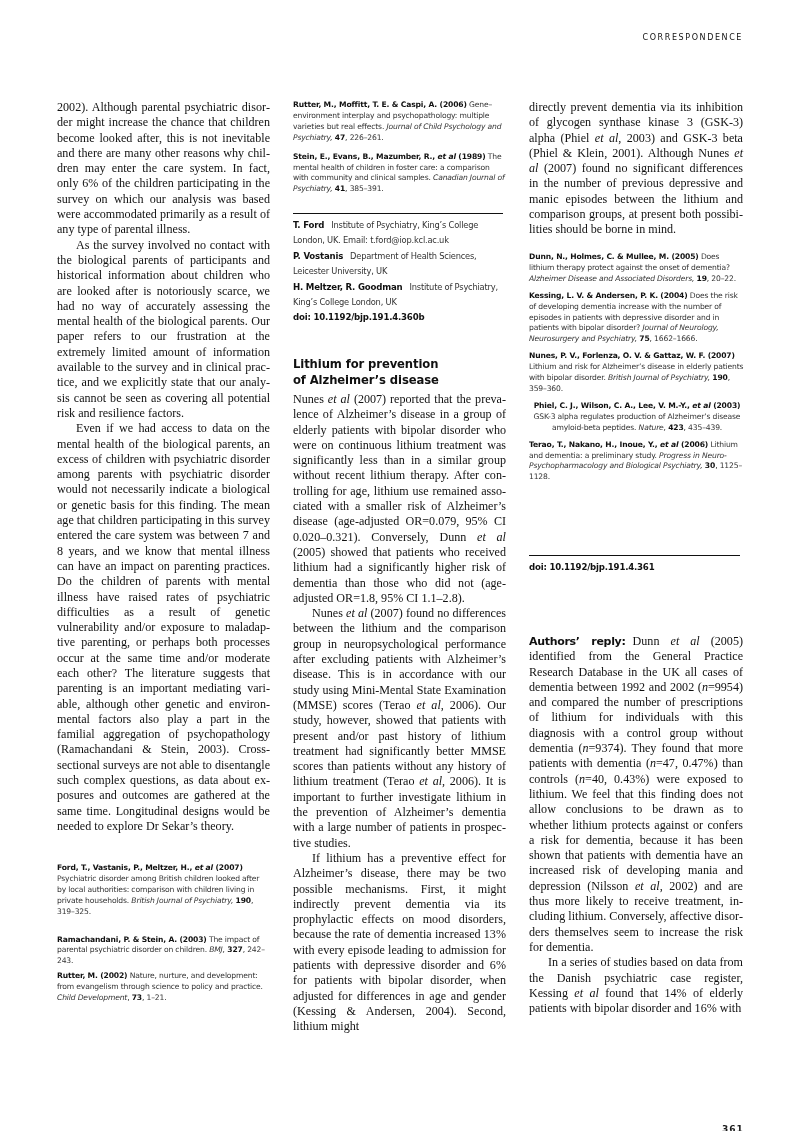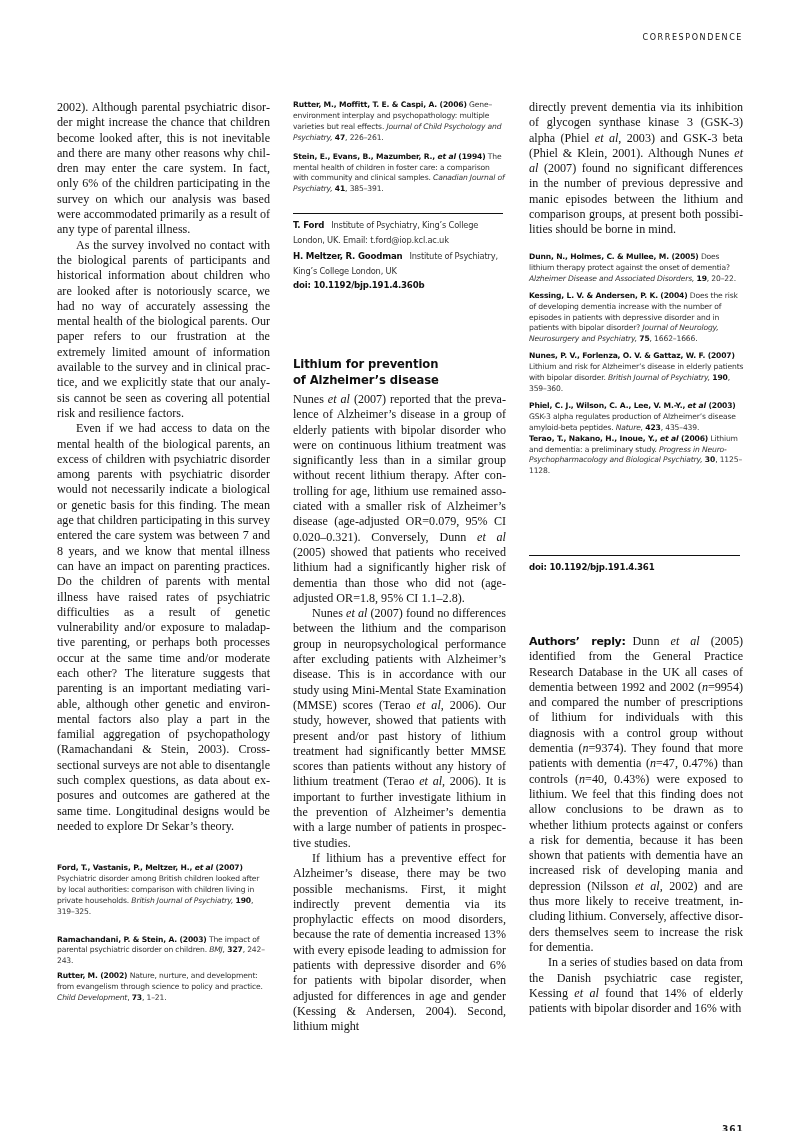--- a/index.html
+++ b/index.html
@@ -72,28 +72,29 @@
     </p>
   </div>
 </div>
 
 <div class="col col2">
   <div style="position:absolute; top:100px; width:213px;">
     <p class="ref">
       <b>Rutter, M., Moffitt, T. E. &amp; Caspi, A. (2006)</b><span> Gene–environment interplay and psychopathology: multiple varieties but real effects. </span><i>Journal of Child Psychology and Psychiatry,</i> <b>47</b><span>, 226–261.</span>
     </p>
     <p class="ref" style="margin-top:8px;">
-      <b>Stein, E., Evans, B., Mazumber, R., </b><b><i>et al</i></b><b> (1994)</b><span> The mental health of children in foster care: a comparison with community and clinical samples. </span><i>Canadian Journal of Psychiatry,</i> <b>41</b><span>, 385–391.</span>
+      <b>Stein, E., Evans, B., Mazumber, R., </b><b><i>et al</i></b><b> (1989)</b><span> The mental health of children in foster care: a comparison with community and clinical samples. </span><i>Canadian Journal of Psychiatry,</i> <b>41</b><span>, 385–391.</span>
     </p>
   </div>
 
   <div class="rule" style="position:absolute; top:213px; width:210px;"></div>
 
   <div style="position:absolute; top:218px; width:215px;">
     <p class="affil"><b>T. Ford</b><span class="gap-space"></span><span>Institute of Psychiatry, King’s College London, UK. Email: t.ford@iop.kcl.ac.uk</span></p>
+    <p class="affil" style="margin-top:2px;"><b>P. Vostanis</b><span class="gap-space"></span><span>Department of Health Sciences, Leicester University, UK</span></p>
     <p class="affil" style="margin-top:2px;"><b>H. Meltzer, R. Goodman</b><span class="gap-space"></span><span>Institute of Psychiatry, King’s College London, UK</span></p>
     <div class="doi">doi: 10.1192/bjp.191.4.360b</div>
   </div>
 
   <div style="position:absolute; top:357px; width:213px;">
     <p class="section-title">Lithium for prevention</p>
     <p class="section-title">of Alzheimer’s disease</p>
   </div>
 
   <div class="body-text" style="position:absolute; top:392px; width:213px;">
@@ -111,24 +112,24 @@
   <div style="position:absolute; top:252px; width:216px;">
     <p class="ref">
       <b>Dunn, N., Holmes, C. &amp; Mullee, M. (2005)</b><span> Does lithium therapy protect against the onset of dementia? </span><i>Alzheimer Disease and Associated Disorders,</i> <b>19</b><span>, 20–22.</span>
     </p>
     <p class="ref" style="margin-top:6px;">
       <b>Kessing, L. V. &amp; Andersen, P. K. (2004)</b><span> Does the risk of developing dementia increase with the number of episodes in patients with depressive disorder and in patients with bipolar disorder? </span><i>Journal of Neurology, Neurosurgery and Psychiatry,</i> <b>75</b><span>, 1662–1666.</span>
     </p>
     <p class="ref" style="margin-top:6px;">
       <b>Nunes, P. V., Forlenza, O. V. &amp; Gattaz, W. F. (2007)</b><span> Lithium and risk for Alzheimer’s disease in elderly patients with bipolar disorder. </span><i>British Journal of Psychiatry,</i> <b>190</b><span>, 359–360.</span>
     </p>
-    <p class="ref" style="margin-top:6px;">
+    <p class="ref" style="margin-top:6px;text-align:center;">
       <b>Phiel, C. J., Wilson, C. A., Lee, V. M.-Y., </b><b><i>et al</i></b><b> (2003)</b><span> GSK-3 alpha regulates production of Alzheimer’s disease amyloid-beta peptides. </span><i>Nature,</i> <b>423</b><span>, 435–439.</span>
     </p>
-    <p class="ref" style="">
+    <p class="ref" style="margin-top:6px;">
       <b>Terao, T., Nakano, H., Inoue, Y., </b><b><i>et al</i></b><b> (2006)</b><span> Lithium and dementia: a preliminary study. </span><i>Progress in Neuro-Psychopharmacology and Biological Psychiatry,</i> <b>30</b><span>, 1125–1128.</span>
     </p>
   </div>
 
   <div class="rule" style="position:absolute; top:555px; width:211px;"></div>
 
   <div style="position:absolute; top:560px; width:216px;">
     <div class="doi">doi: 10.1192/bjp.191.4.361</div>
   </div>
 

